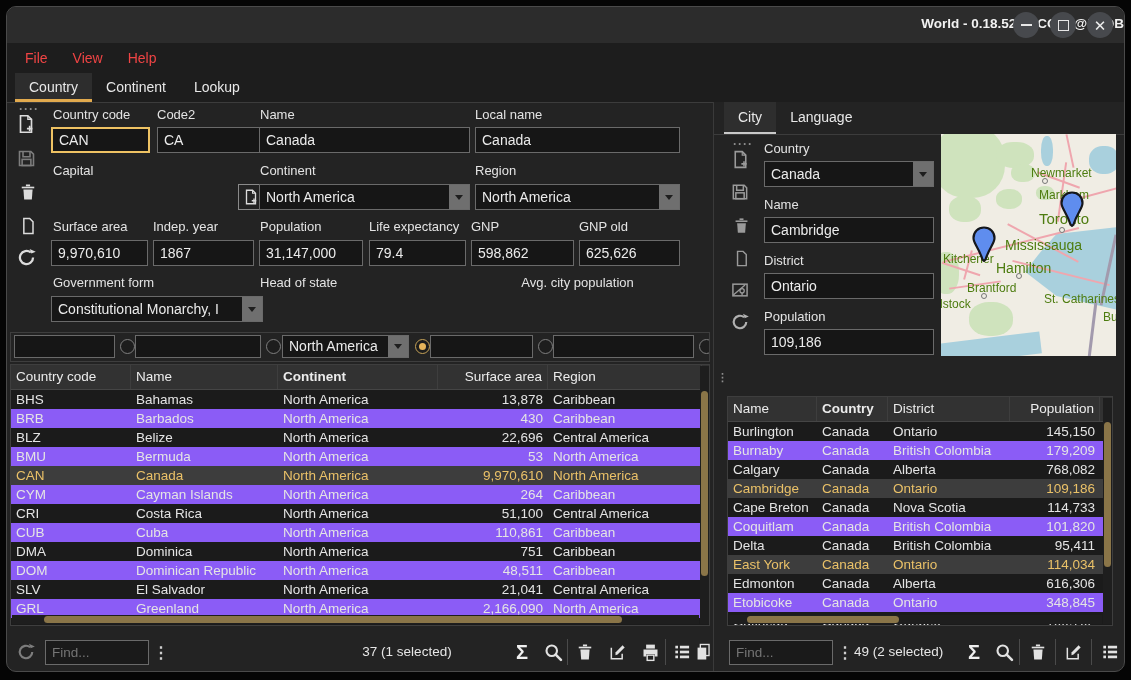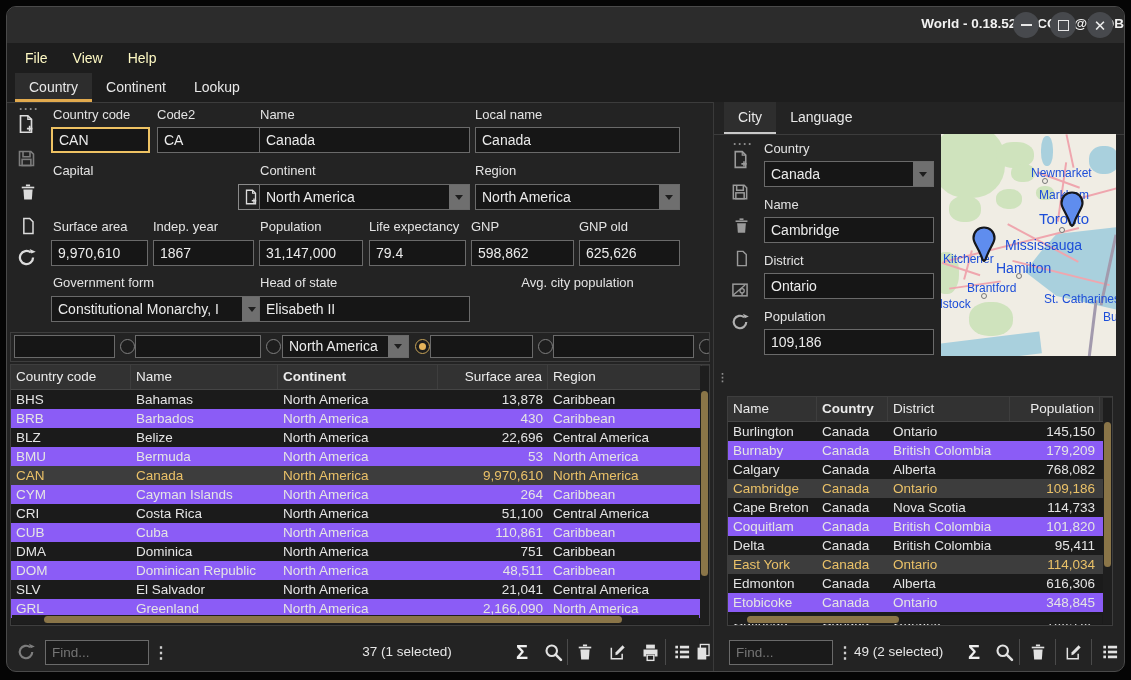--- a/index.html
+++ b/index.html
@@ -10,21 +10,21 @@
   
   .titlebar{position:absolute;left:0;top:0;right:0;height:36px;background:#2c2c2c}
   .title{position:absolute;left:0;right:0;top:9px;text-align:right;font-size:13.5px;font-weight:bold;color:#f2f2f2}
   .winbtns{position:absolute;right:11px;top:5px;display:flex;gap:11px}
   .winbtn{width:26px;height:26px;border-radius:50%;background:#47494d;display:flex;align-items:center;justify-content:center}
   .glyph-min{width:11px;height:2px;background:#e6e6e6}
   .glyph-max{width:9px;height:9px;border:1.5px solid #e6e6e6}
   .glyph-close{color:#eee;font-size:15px;line-height:1}
   
   .menubar{position:absolute;left:0;top:36px;right:0;height:30px;background:#1d1d1d;display:flex;align-items:center;padding-left:18px;gap:25px;font-size:14px}
-  .menubar span{color:#fef9c3}
+  .menubar span{color:#ef4444}
   .tabbar{position:absolute;left:0;top:66px;right:0;height:29px;background:#1d1d1d;border-bottom:1px solid #3c3c3c;display:flex;padding-left:8px}
   .tab{padding:0 14px;line-height:28px;font-size:14px;color:#e8e8e8}
   .tab.active{background:#2d2d2d;box-shadow:inset 0 -3px 0 #e2aa4e}
   .tab.active2{background:#2e2e2e;box-shadow:inset 0 -2px 0 #c9c9c9}
   
   .flabel{position:absolute;font-size:13px;color:#e3e3e3;white-space:nowrap}
   .finput{position:absolute;height:26px;background:#161616;border:1px solid #6a6a6a;color:#ebebeb;
           font-size:14px;font-family:"Liberation Sans",sans-serif;padding:0 6px;box-sizing:border-box;outline:none}
   .finput.focus{border:2px solid #eec263}
   .fcenter{text-align:center}
@@ -68,21 +68,21 @@
   .tabbar2{position:absolute;height:32px;border-bottom:1px solid #3c3c3c;display:flex;align-items:stretch;background:#232323}
   .tabbar2 .tab{line-height:31px}
   
   .map{position:absolute;left:934px;top:127px;width:175px;height:222px;background:#f0ede4;overflow:hidden}
   .map *{position:absolute}
   .green{background:#cfe3bd;border-radius:45%}
   .water{background:#a9d0dd}
   .road{height:2px;background:#efa6ae}
   .roadv{width:2px;background:#efa6ae}
   .borderline{width:3px;background:#a29aad}
-  .maplabel{font-size:12px;color:#1d4ed8;white-space:nowrap;font-family:"Liberation Sans",sans-serif}
+  .maplabel{font-size:12px;color:#4d7c0f;white-space:nowrap;font-family:"Liberation Sans",sans-serif}
   .marker{width:24px;height:36px}
   .towndot{width:4px;height:4px;border:1px solid #777;border-radius:50%;background:#f0ede4}
   svg{display:block}
 </style>
 </head>
 <body>
 
 <div class="window">
 
   <div class="titlebar">
@@ -187,21 +187,20 @@
   <input class="finput" style="left: 464px; top: 233px; width: 103px;" readonly="" value="598,862">
   <input class="finput" style="left: 572px; top: 233px; width: 101px;" readonly="" value="625,626">
 
   <div class="flabel" style="left:46px;top:268px">Government form</div>
   <div class="flabel" style="left:253px;top:268px">Head of state</div>
   <div class="flabel" style="left:468px;top:268px;width:205px;text-align:center">Avg. city population</div>
   <div class="combo" style="left:44px;top:289px;width:212px">
     <span class="val">Constitutional Monarchy, I</span>
       <span class="arr"></span>
   </div>
-  <input class="finput" style="left: 252px; top: 289px; width: 211px;" readonly="" value="Elisabeth II">
 
   <div class="tablewrap" style="left:3px;top:325px;width:700px;height:30px;background:#232323">
     <input class="finput" style="left: 3px; top: 2px; width: 101px; height: 23px;" readonly="">
     <div class="fdot" style="left:109px;top:6px"></div>
     <input class="finput" style="left: 124px; top: 2px; width: 126px; height: 23px;" readonly="">
     <div class="fdot" style="left:255px;top:6px"></div>
     <div class="combo" style="left:271px;top:2px;width:127px;height:23px">
       <span class="val" style="line-height:21px">North America</span>
         <span class="arr"></span>
     </div>

